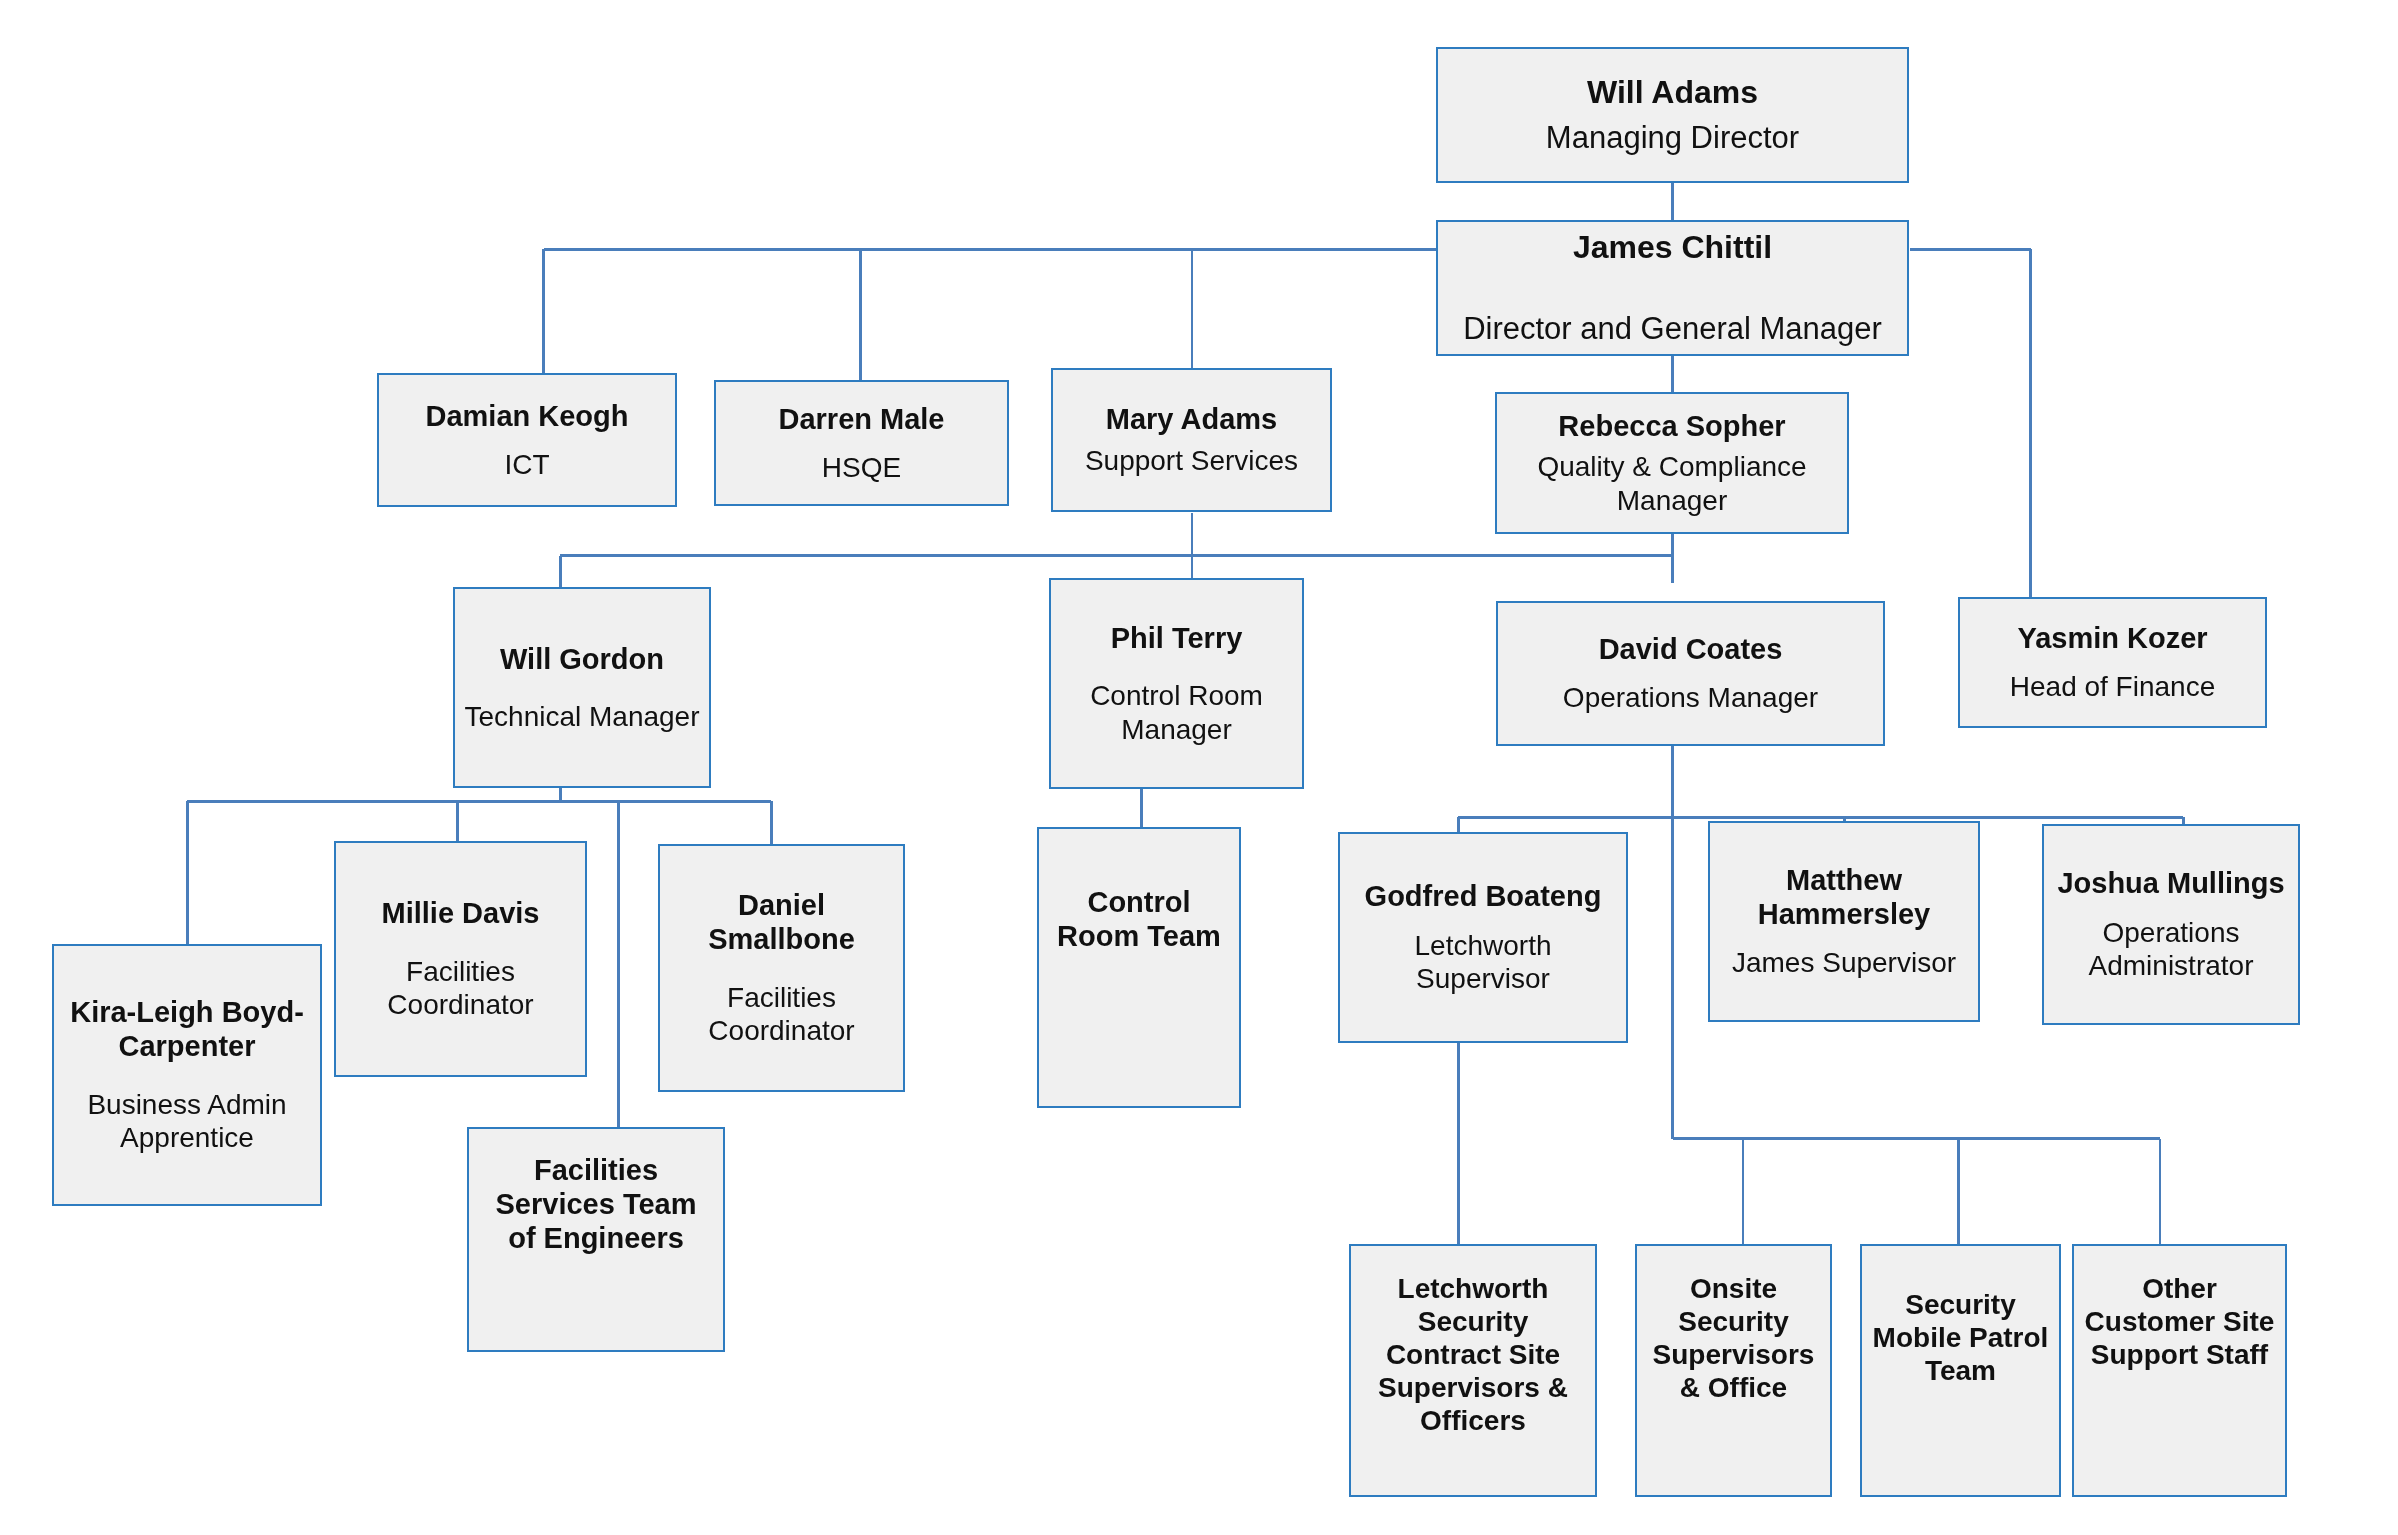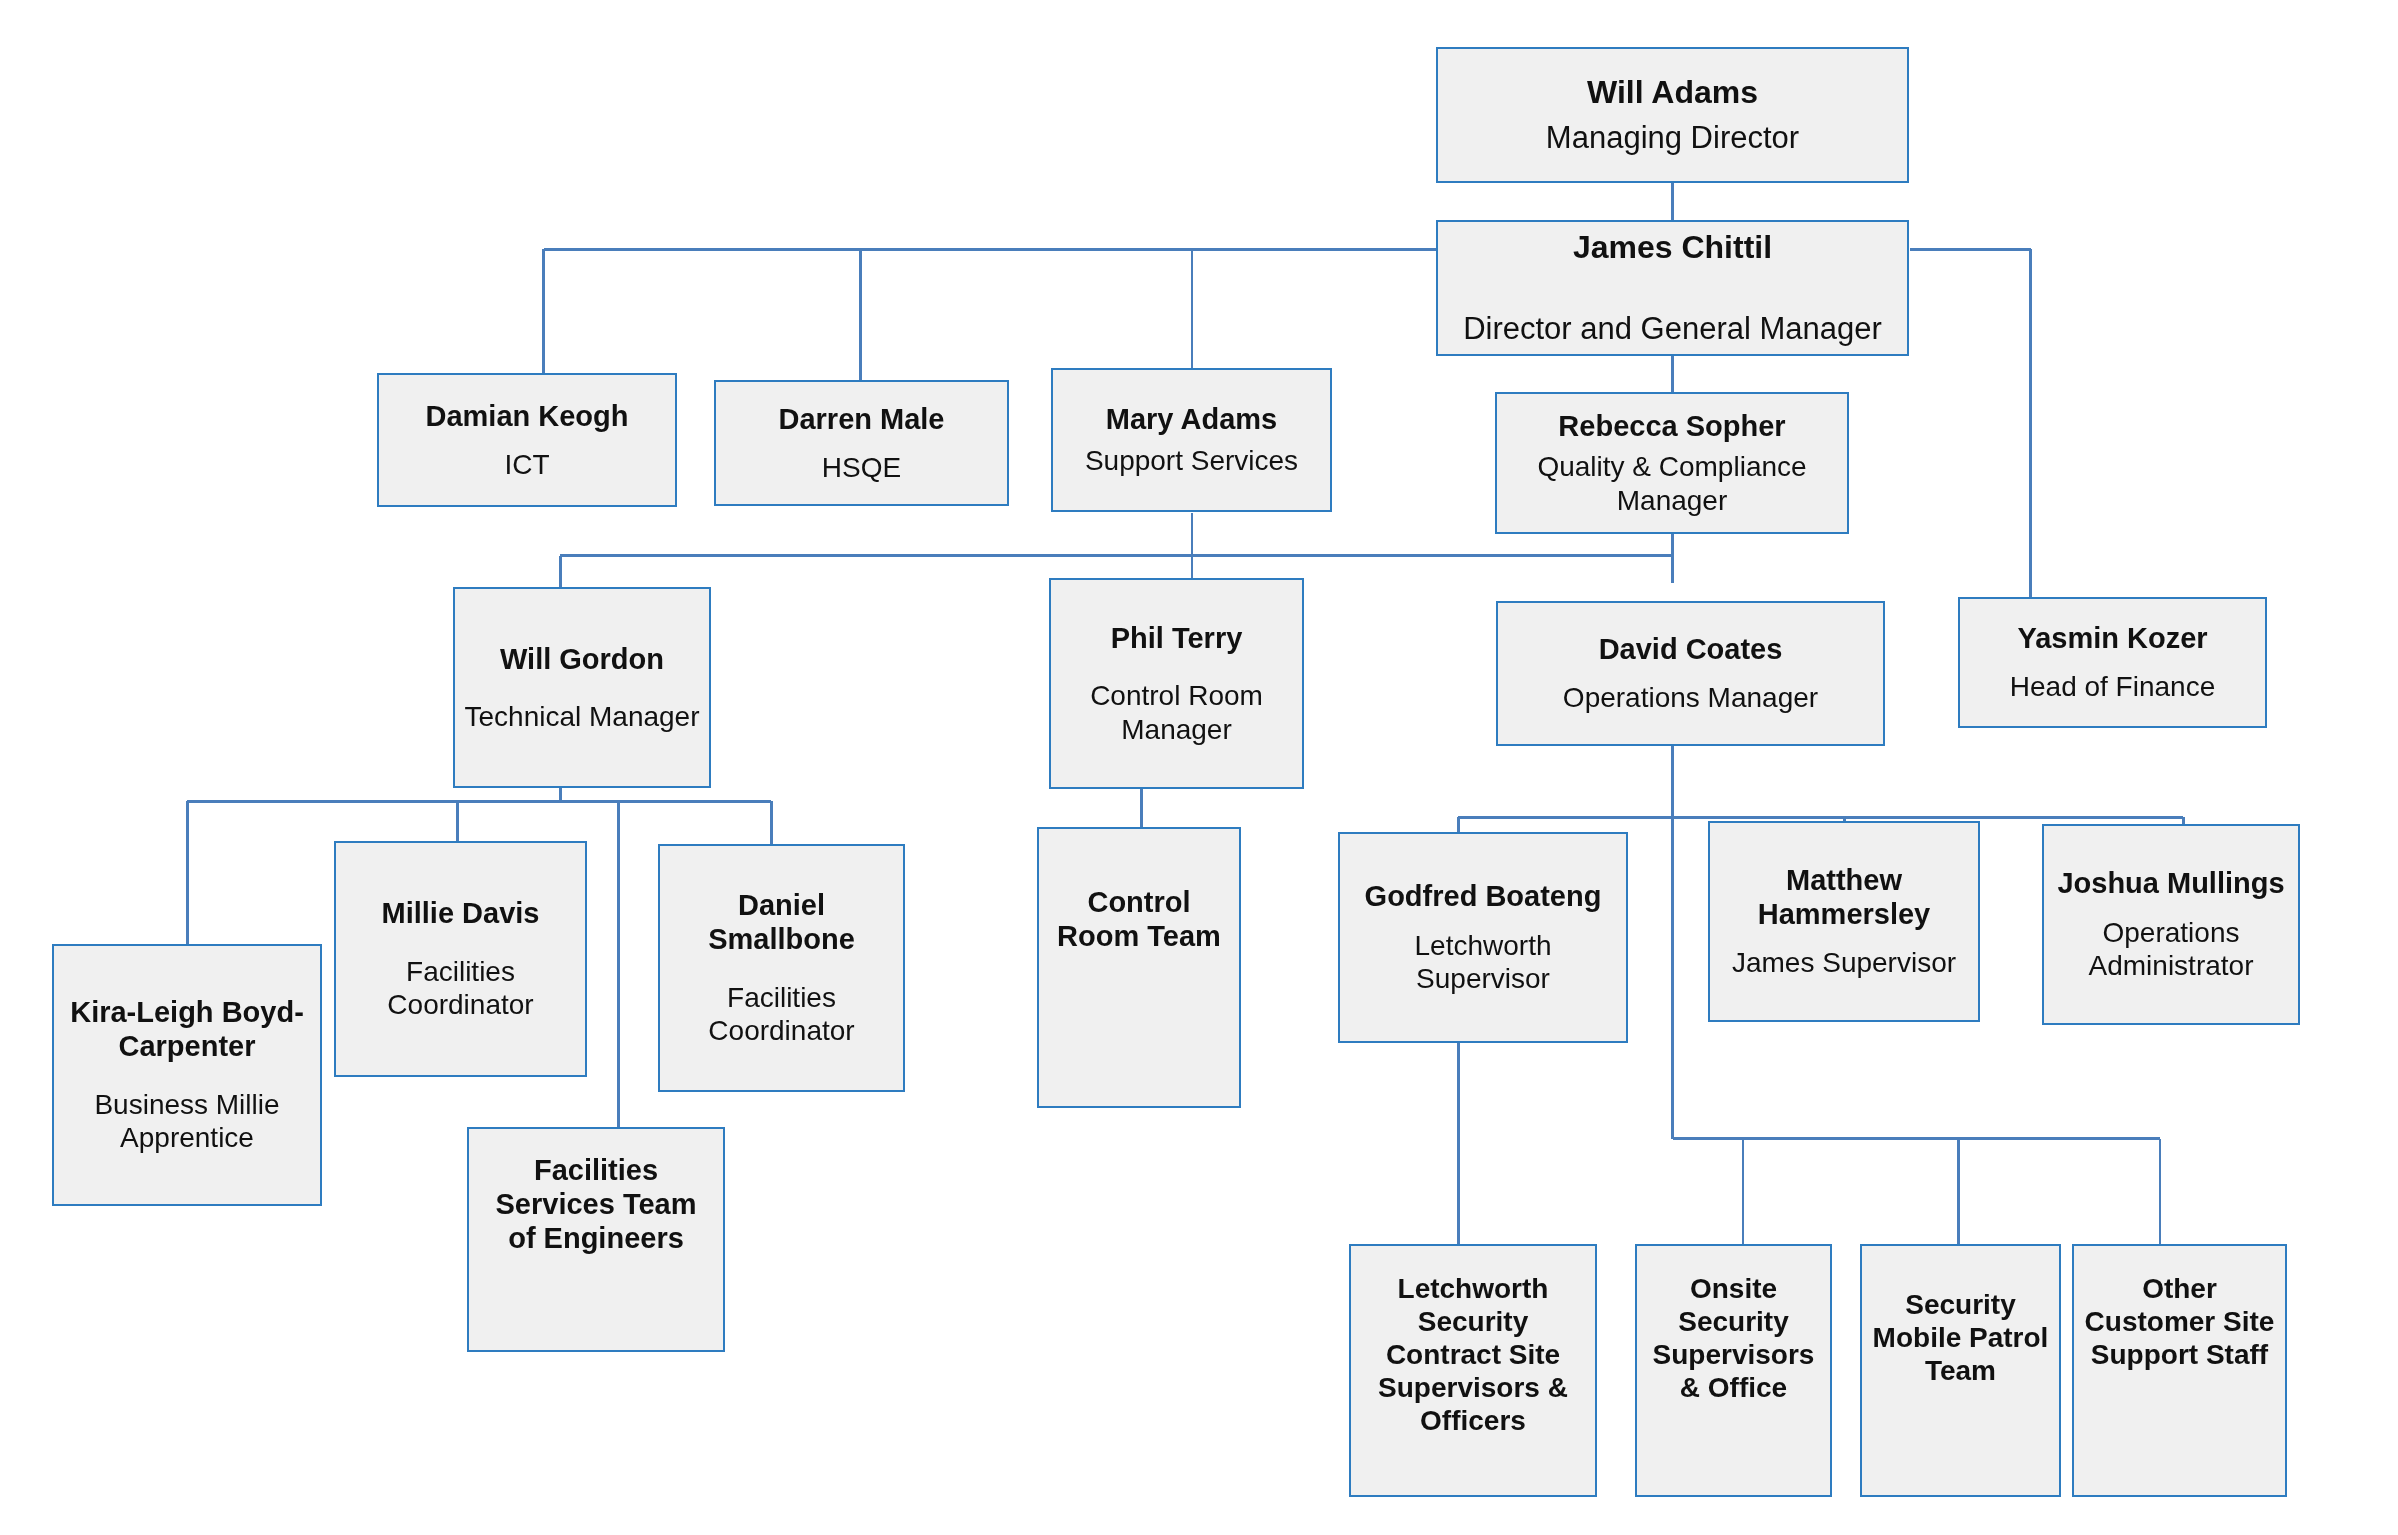--- a/index.html
+++ b/index.html
@@ -158,21 +158,21 @@
     <span class="rl">Operations Manager</span>
   </div>
 
   <div class="node f31 gap-md" style="left:1958px; top:597px; width:309px; height:131px;">
     <span class="nm">Yasmin Kozer</span>
     <span class="rl">Head of Finance</span>
   </div>
 
   <div class="node f31 gap-lg" style="left:52px; top:944px; width:270px; height:262px;">
     <span class="nm">Kira-Leigh Boyd-Carpenter</span>
-    <span class="rl">Business Millie Apprentice</span>
+    <span class="rl">Business Admin Apprentice</span>
   </div>
 
   <div class="node f31 gap-lg" style="left:334px; top:841px; width:253px; height:236px;">
     <span class="nm">Millie Davis</span>
     <span class="rl">Facilities Coordinator</span>
   </div>
 
   <div class="node f31 gap-lg" style="left:658px; top:844px; width:247px; height:248px;">
     <span class="nm">Daniel Smallbone</span>
     <span class="rl">Facilities Coordinator</span>

